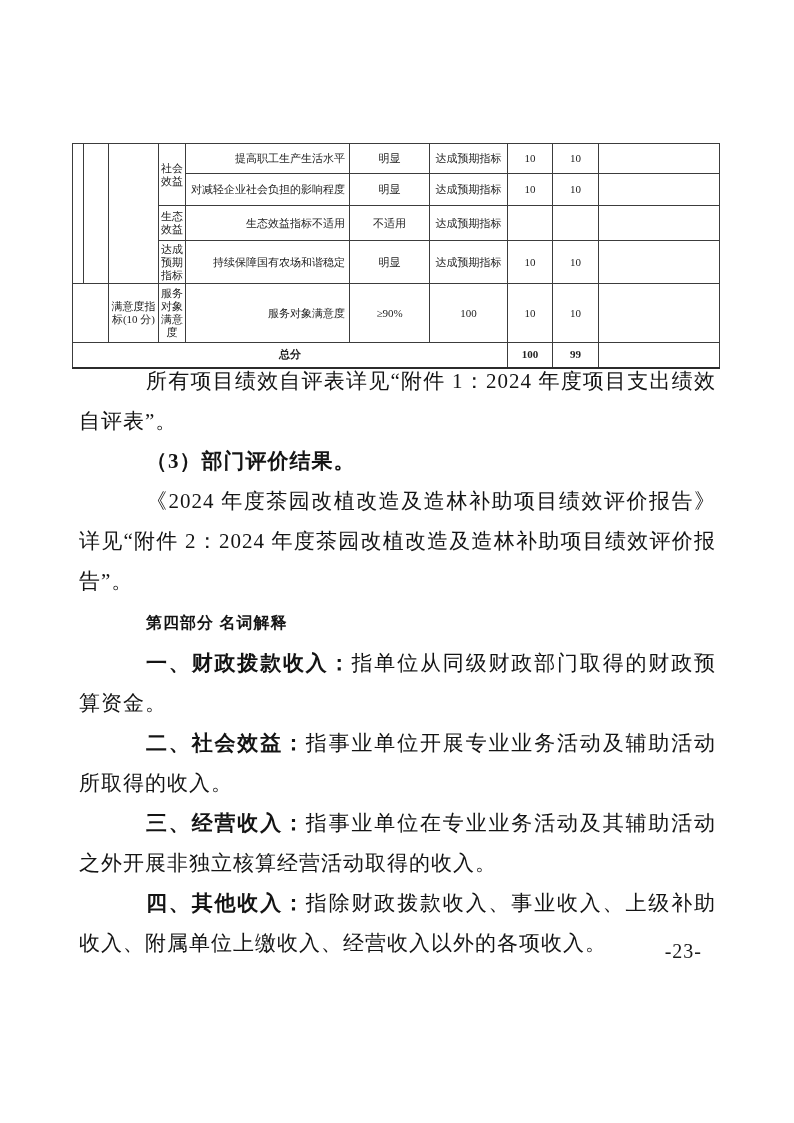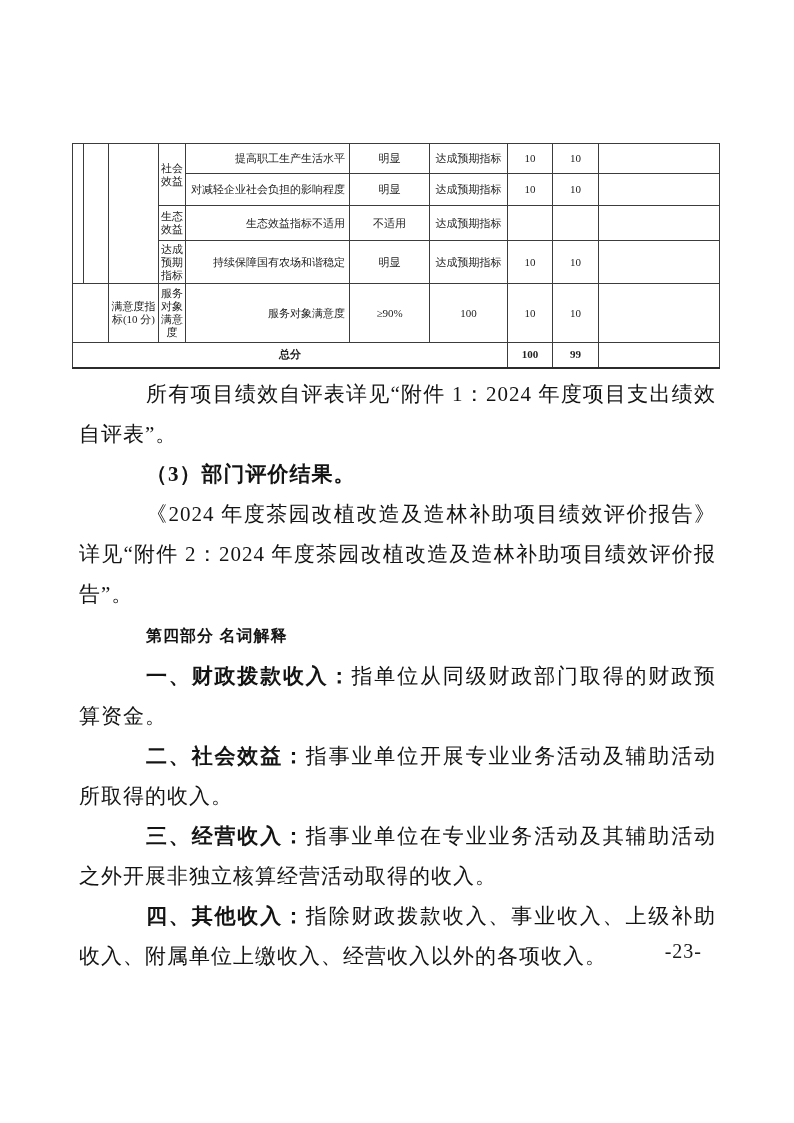--- a/index.html
+++ b/index.html
@@ -27,21 +27,21 @@
     text-align:center;
     vertical-align:middle;
     padding:1px 2px;
     overflow:hidden;
     color:#222;
   }
   table.score td.left{text-align:right;padding:1px 4px;}
   table.score td.bold{font-weight:bold;border-radius:6px;}
   
   .textblock{
-    position:absolute;left:79px;top:374px;width:637px;
+    position:absolute;left:79px;top:361px;width:637px;
     font-size:21px;line-height:40px;
     text-align:justify;
     text-align-last:left;
     letter-spacing:1px;
     color:#141414;
   }
   .textblock p{margin:0;text-indent:67px;}
   .b{font-weight:bold;}
   .heading-sans{
     font-family:"Liberation Sans","DejaVu Sans",sans-serif;

